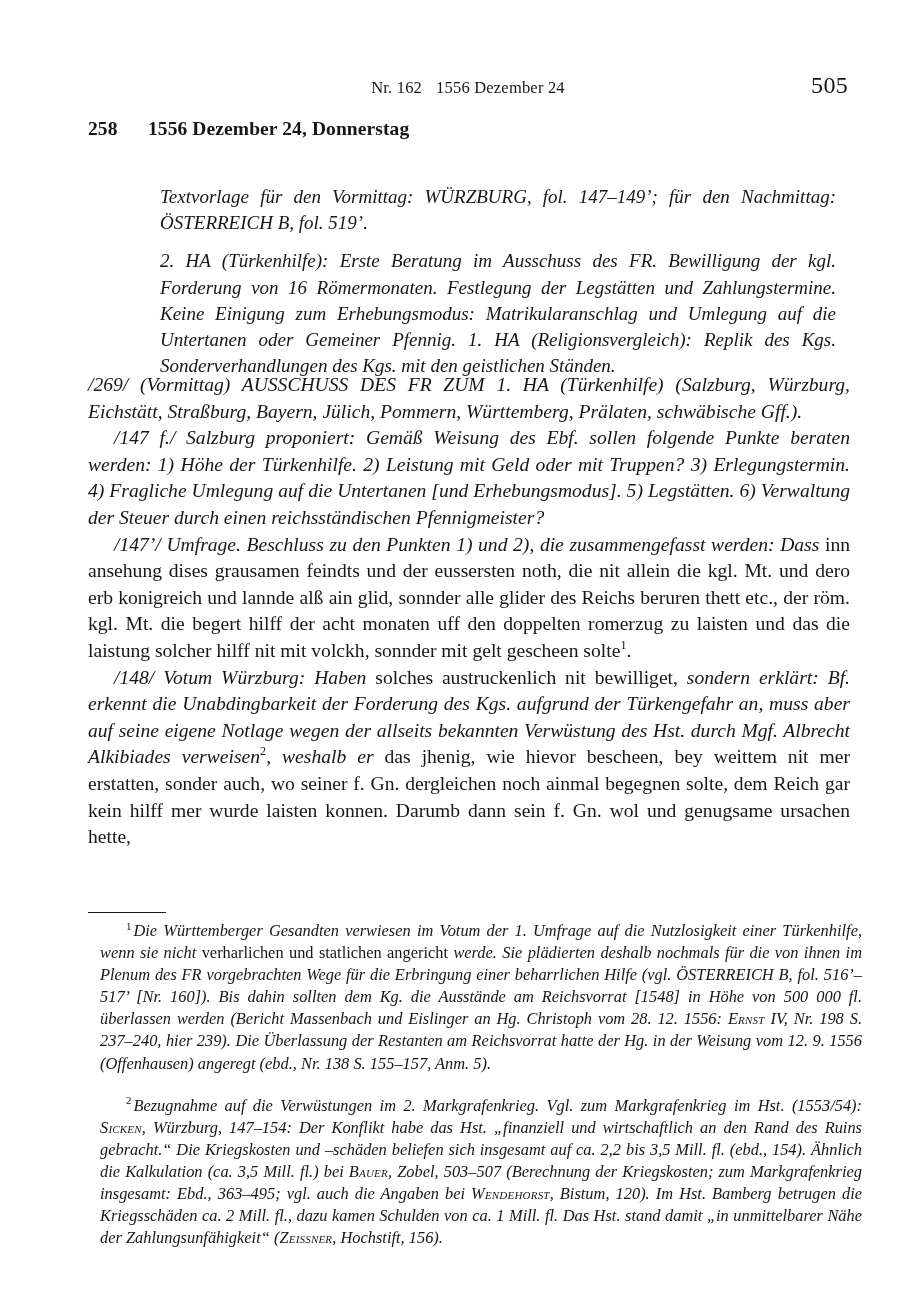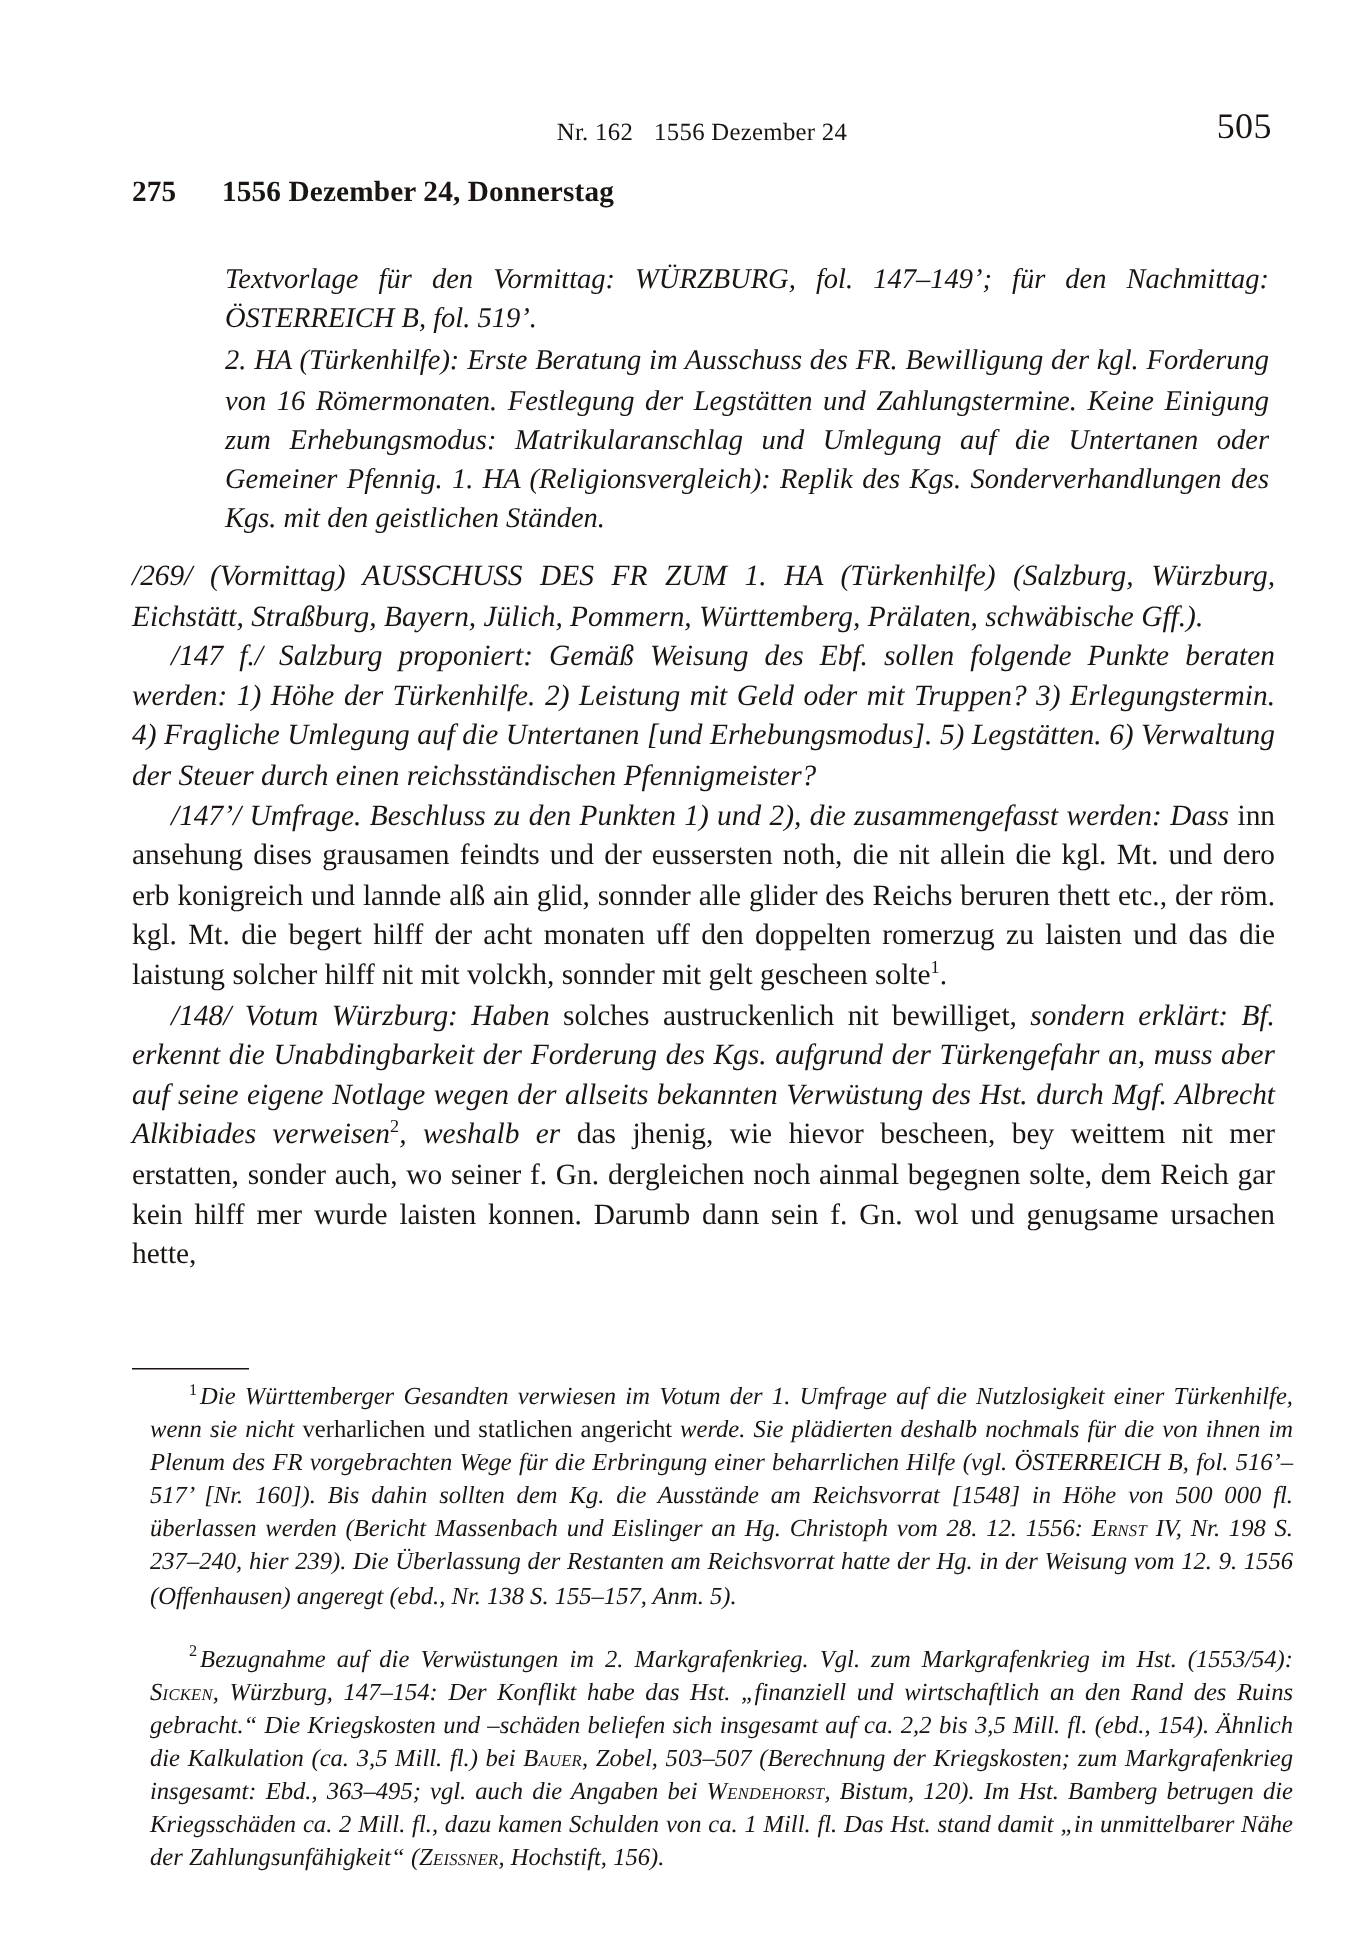--- a/index.html
+++ b/index.html
@@ -65,21 +65,21 @@
     position: absolute;
     left: 148px;
     top: 172px;
     width: 700px;
     font-style: italic;
     font-size: 19px;
     line-height: 26.2px;
     text-align: justify;
     text-justify: inter-word;
   }
-  .regest p { margin: 2px; }
+  .regest p { margin: 12px; }
   
   .body {
     position: absolute;
     left: 88px;
     top: 372px;
     width: 762px;
     font-size: 19.6px;
     line-height: 26.6px;
     text-align: justify;
     text-justify: inter-word;
@@ -134,21 +134,21 @@
 <div class="page">
 
   <div class="runhead">
     <div class="runhead-center">
       <span>Nr. 162</span><span class="sep"></span><span>1556 Dezember 24</span>
     </div>
     <div class="runhead-page">505</div>
   </div>
 
   <div class="sec-title">
-    <span class="num">275</span><span>1556 Dezember 24, Donnerstag</span>
+    <span class="num">258</span><span>1556 Dezember 24, Donnerstag</span>
   </div>
 
   <div class="regest">
     <p>Textvorlage für den Vormittag: WÜRZBURG, fol. 147–149’; für den Nachmittag: ÖSTERREICH B, fol. 519’.</p>
     <p>2. HA (Türkenhilfe): Erste Beratung im Ausschuss des FR. Bewilligung der kgl. Forderung von 16 Römermonaten. Festlegung der Legstätten und Zahlungstermine. Keine Einigung zum Erhebungsmodus: Matrikularanschlag und Umlegung auf die Untertanen oder Gemeiner Pfennig. 1. HA (Religionsvergleich): Replik des Kgs. Sonderverhandlungen des Kgs. mit den geistlichen Ständen.</p>
   </div>
 
   <div class="body">
 
     <p><span class="it">/269/</span><span class="it"> (Vormittag) AUSSCHUSS DES FR ZUM 1. HA (Türkenhilfe) (Salzburg, Würzburg, Eichstätt, Straßburg, Bayern, Jülich, Pommern, Württemberg, Prälaten, schwäbische Gff.).</span></p>

